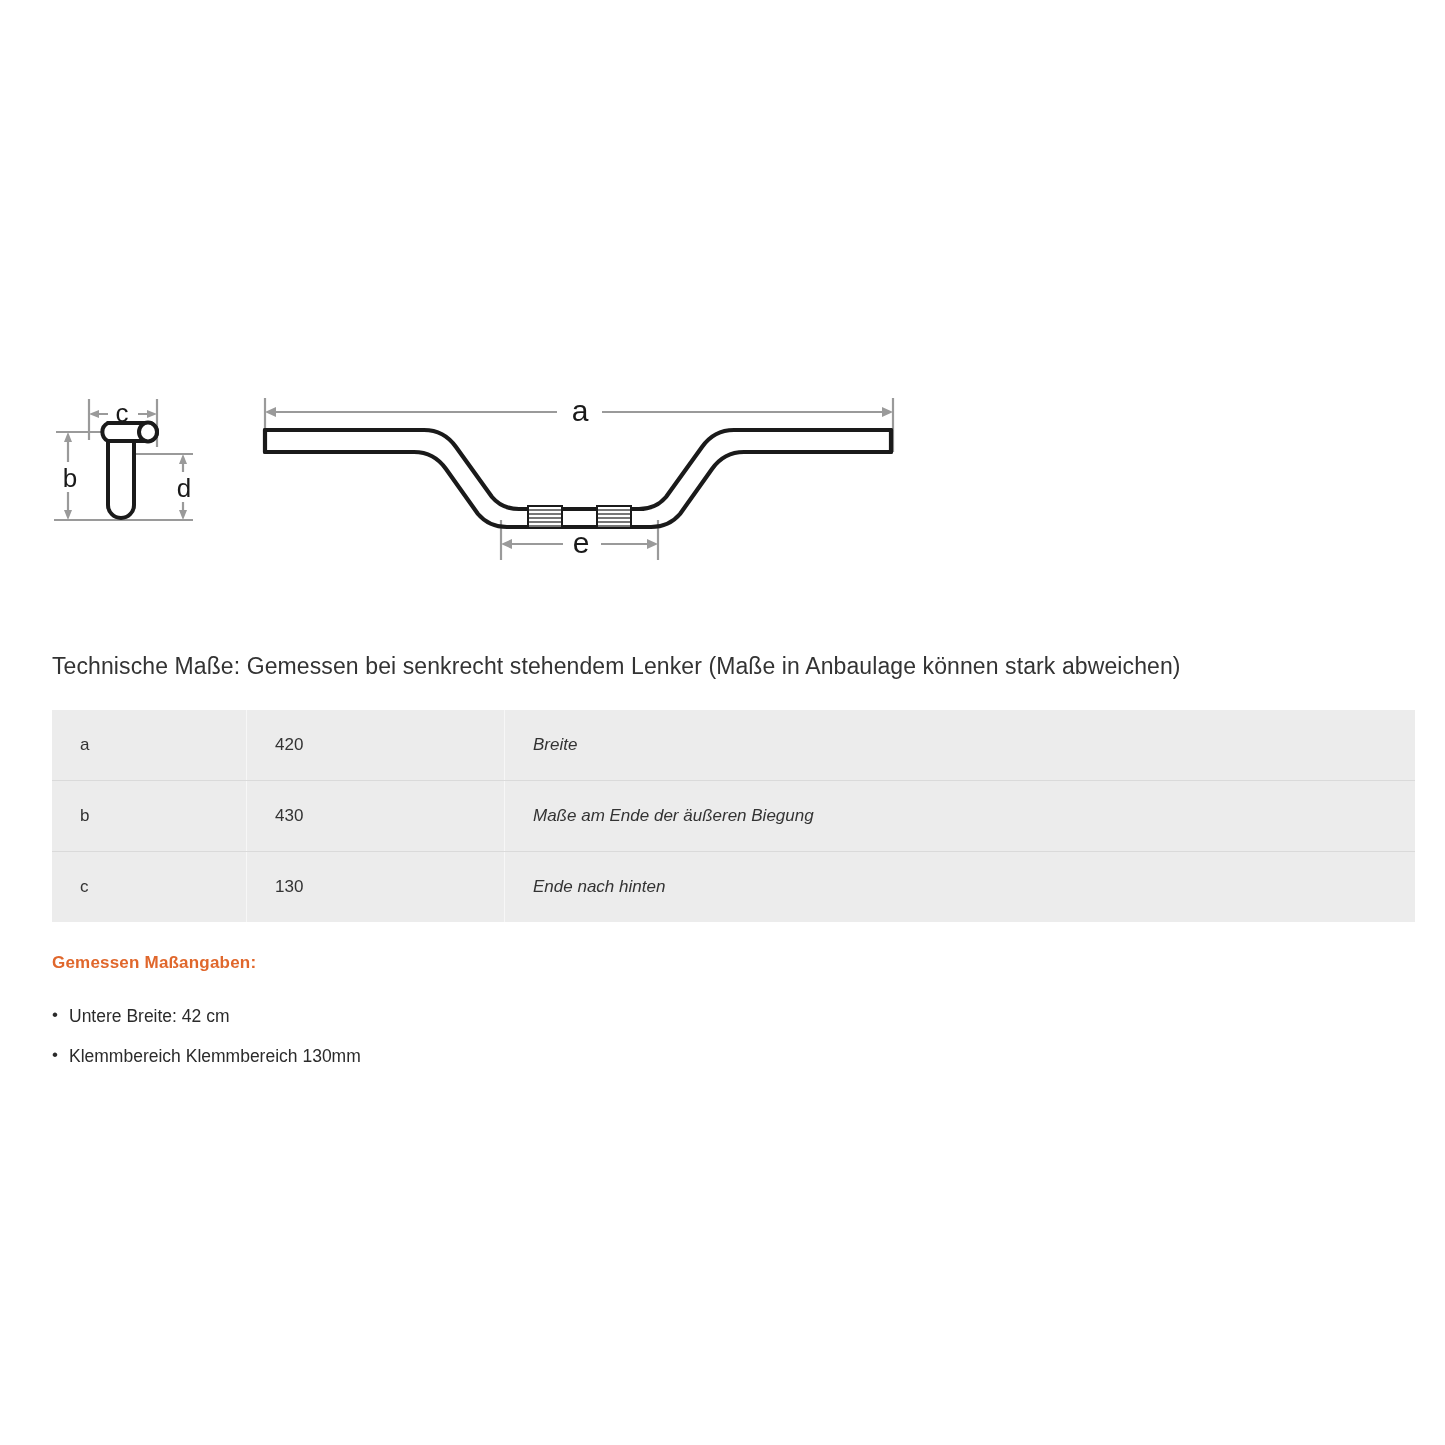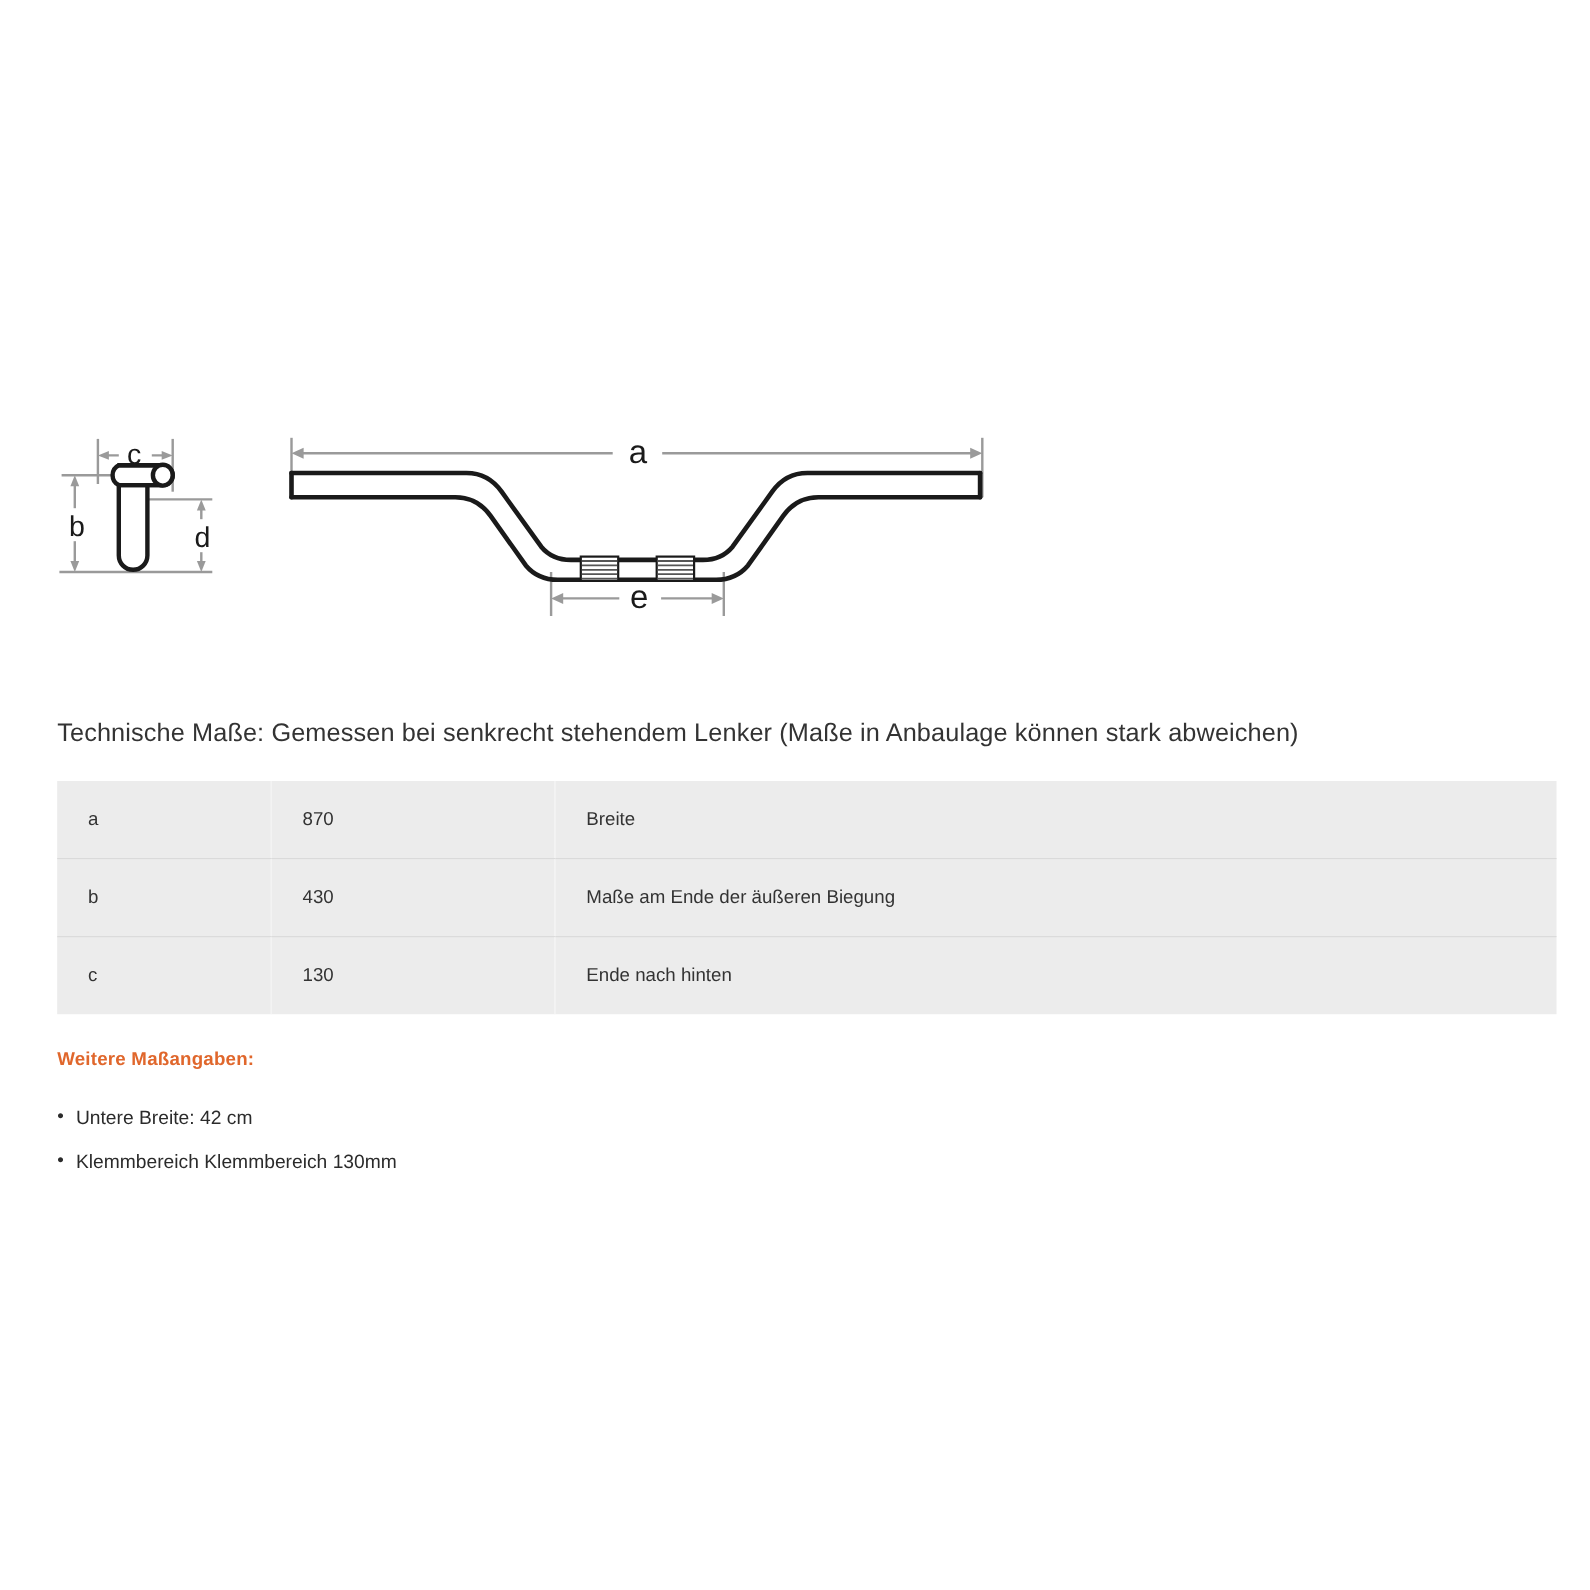--- a/index.html
+++ b/index.html
@@ -55,20 +55,21 @@
     vertical-align: middle;
     border-right: 1px solid #f7f7f7;
     border-bottom: 1px solid #dadada;
     font-weight: 400;
   }
   #dim-table tr:last-child td {
     border-bottom: none;
   }
   #dim-table td:last-child {
     border-right: none;
+    font-style: italic;
   }
   #dim-table td.col-key   { width: 166px; }
   #dim-table td.col-value { width: 229px; }
   #dim-table td.col-desc  { width: auto; }
 
   
   #further-heading {
     position: absolute;
     left: 52px;
     top: 953px;
@@ -237,37 +238,37 @@
     </g>
   </svg>
 </div>
 
 <div id="caption">Technische Maße: Gemessen bei senkrecht stehendem Lenker (Maße in Anbaulage können stark abweichen)</div>
 
 <table id="dim-table">
   <tbody>
     <tr>
       <td class="col-key">a</td>
-      <td class="col-value">870</td>
+      <td class="col-value">420</td>
       <td class="col-desc">Breite</td>
     </tr>
     <tr>
       <td class="col-key">b</td>
       <td class="col-value">430</td>
       <td class="col-desc">Maße am Ende der äußeren Biegung</td>
     </tr>
     <tr>
       <td class="col-key">c</td>
       <td class="col-value">130</td>
       <td class="col-desc">Ende nach hinten</td>
     </tr>
   </tbody>
 </table>
 
-<div id="further-heading">Weitere Maßangaben:</div>
+<div id="further-heading">Gemessen Maßangaben:</div>
 
 <ul id="further-list">
   <li>
     <span class="bullet">•</span>
     <span>Untere Breite: 42 cm</span>
   </li>
   <li>
     <span class="bullet">•</span>
     <span>Klemmbereich Klemmbereich 130mm</span>
   </li>

